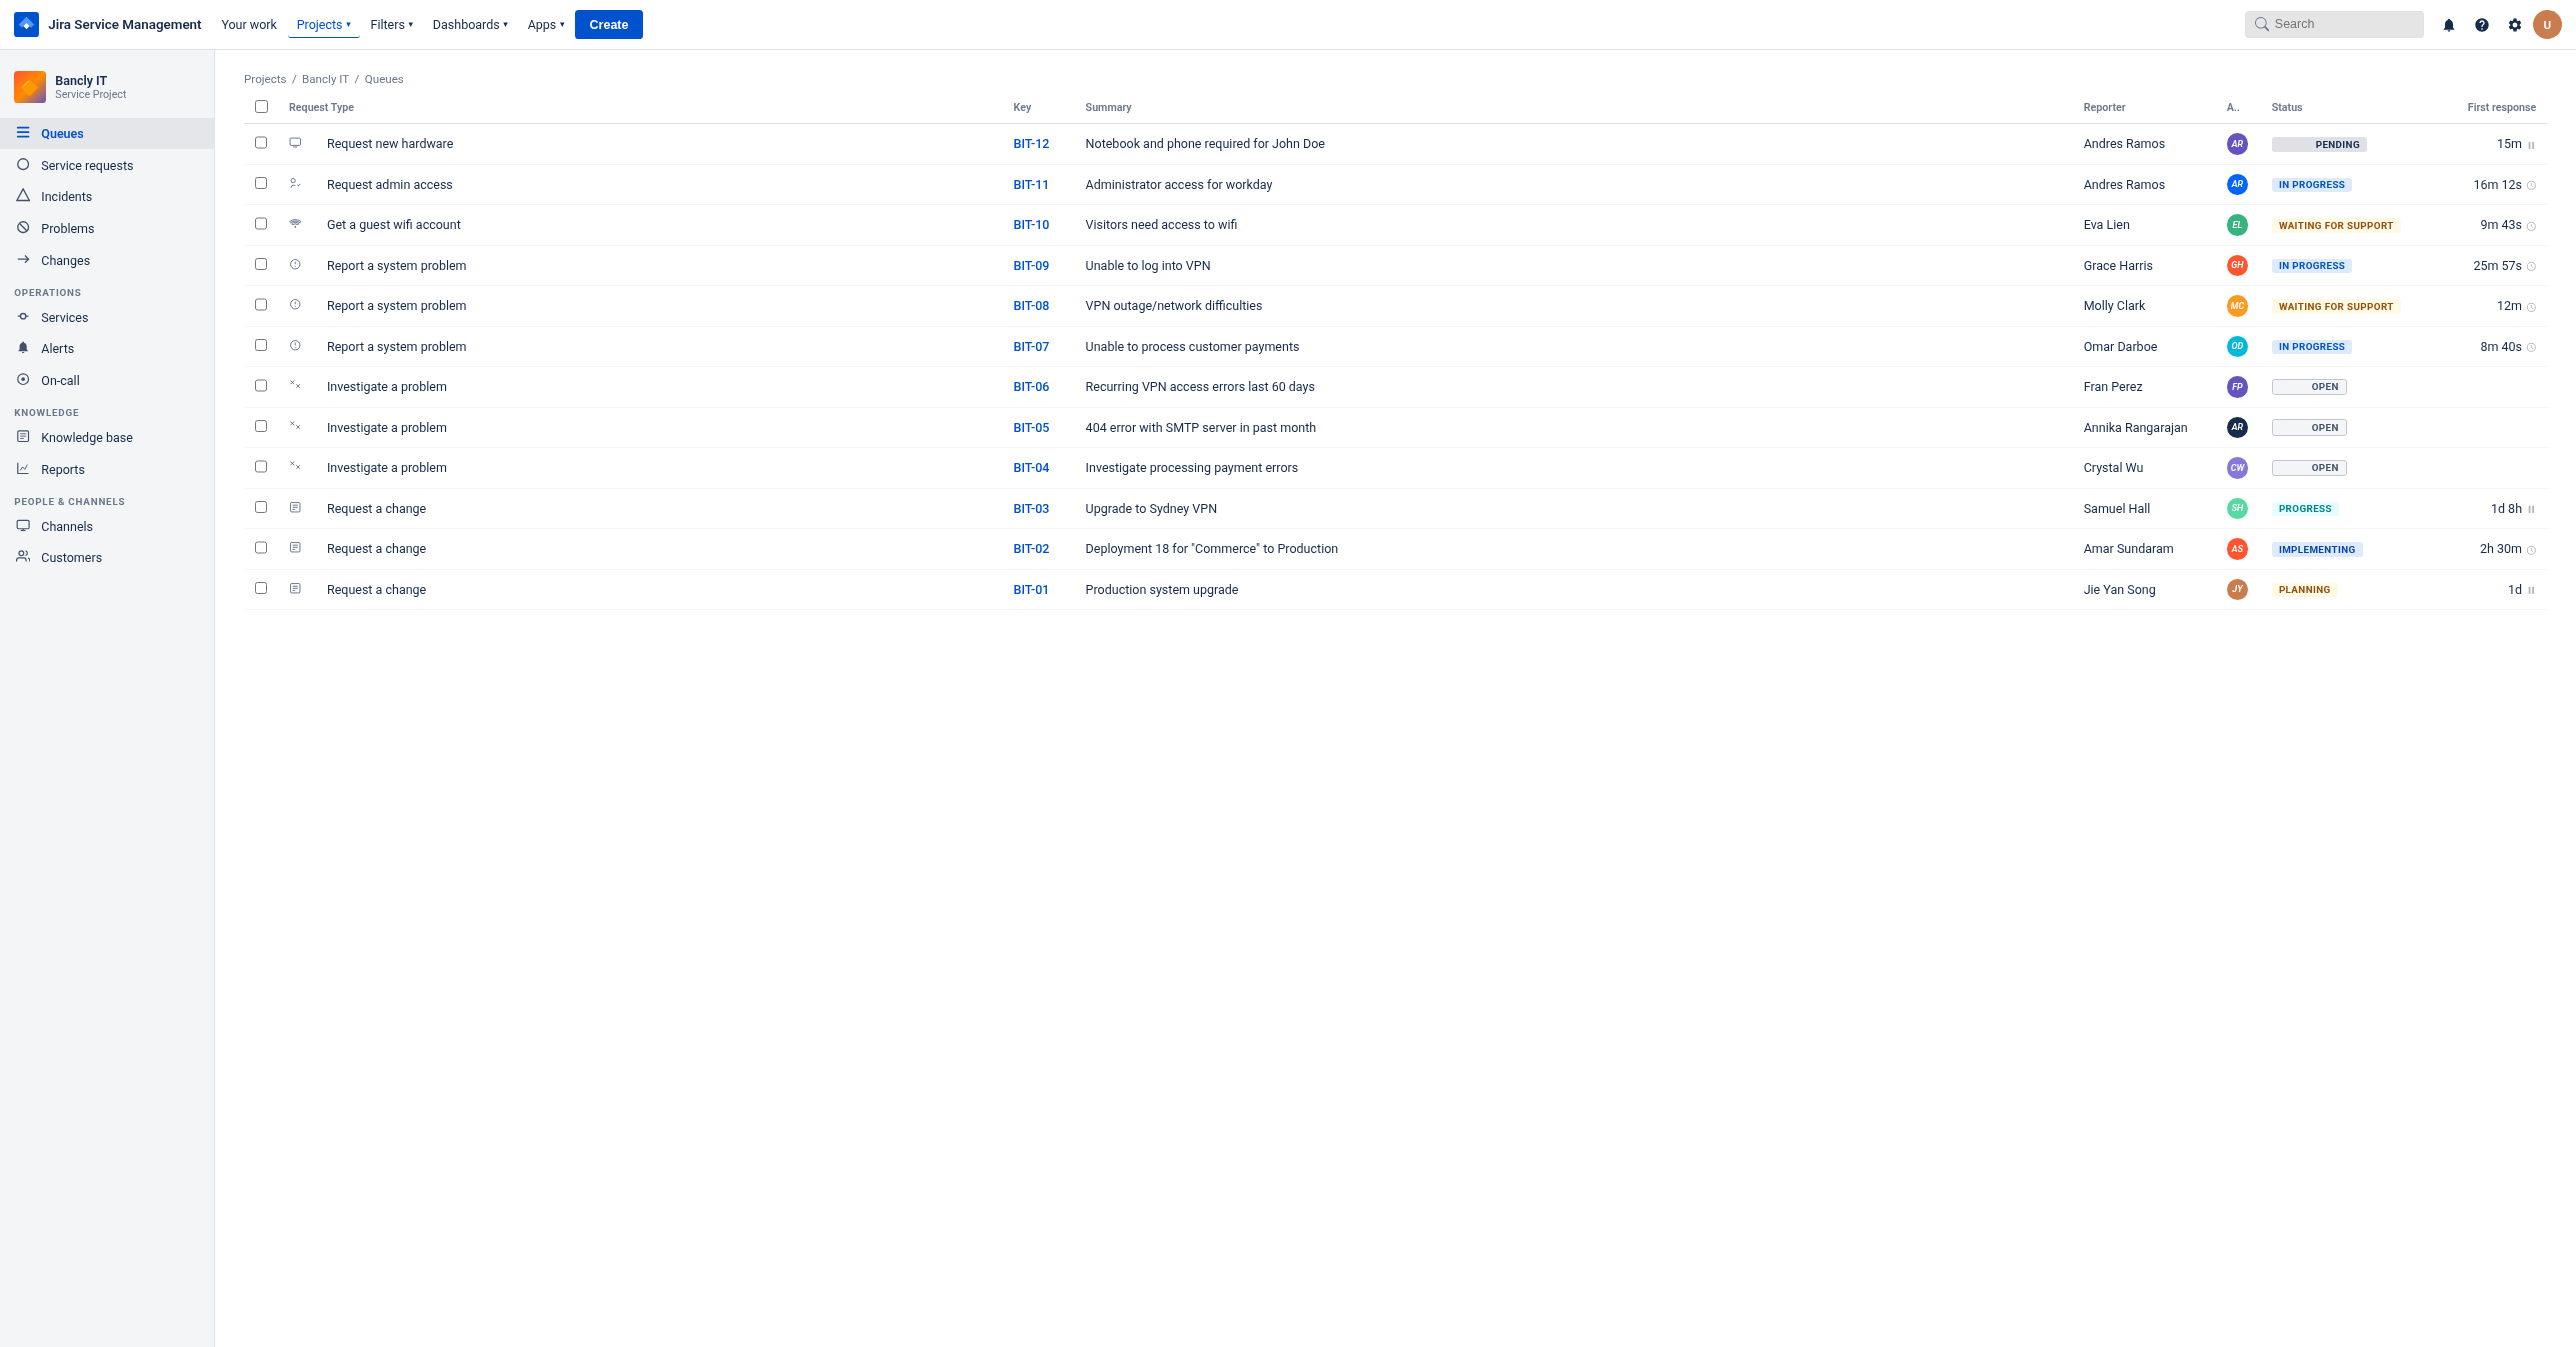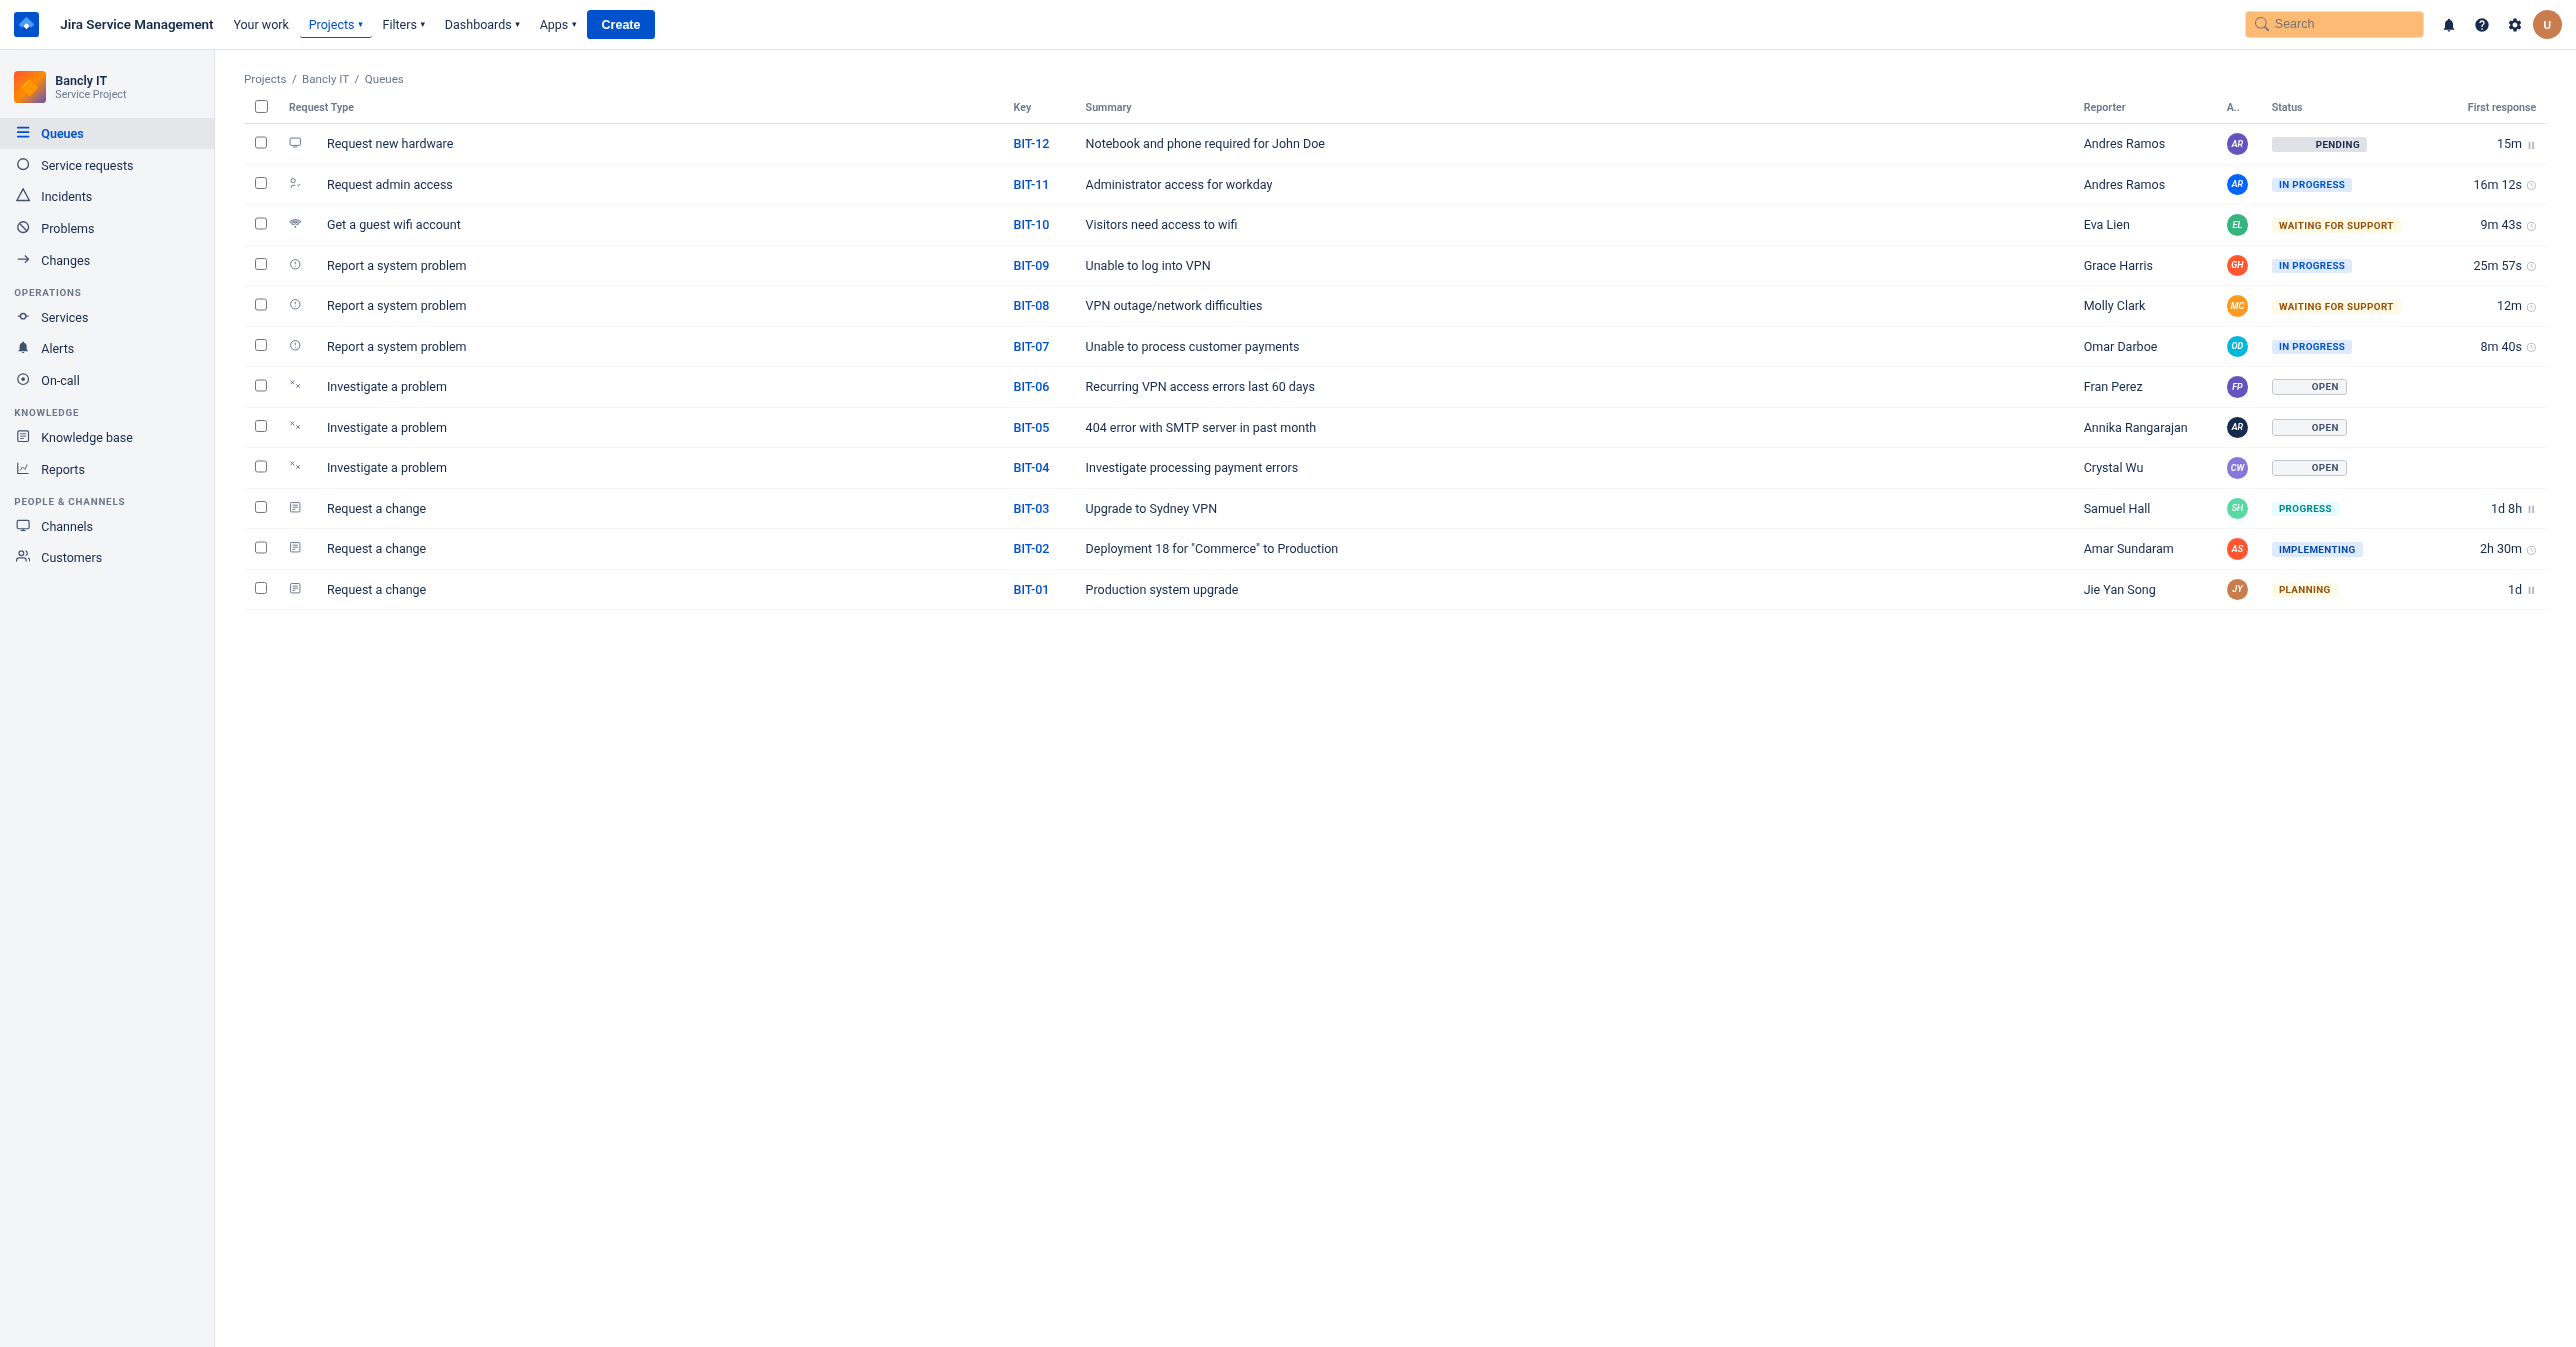--- a/index.html
+++ b/index.html
@@ -4,37 +4,37 @@
   <style>
     * { box-sizing: border-box; margin: 0; padding: 0; }
     body { font-family: -apple-system, BlinkMacSystemFont, 'Segoe UI', Roboto, sans-serif; font-size: 12.5px; color: #172b4d; background: #fff; }
 
     
     .topnav {
       display: flex; align-items: center; height: 50px;
       background: #fff; border-bottom: 0.9px solid #dfe1e6;
       padding: 0 14.3px; gap: 3.6px; position: fixed; top: 0; left: 0; right: 0; z-index: 100;
     }
-    .topnav-logo { display: flex; align-items: center; gap: 21px; margin-right: 7.2px; text-align: right; }
+    .topnav-logo { display: flex; align-items: center; gap: 9px; margin-right: 7.2px; text-align: right; }
     .topnav-logo-icon { width: 25px; height: 25px; }
     .topnav-brand { font-size: 13.4px; font-weight: 600; color: #172b4d; white-space: nowrap; }
     .topnav-nav { display: flex; align-items: center; gap: 1.8px; flex: 1; }
     .nav-item {
       padding: 5.4px 9px; border-radius: 3.6px; cursor: pointer; color: #172b4d;
       font-size: 12.5px; white-space: nowrap; display: flex; align-items: center; gap: 3.6px;
       border-bottom: 1.8px solid transparent;
     }
     .nav-item.active { color: #0052cc; border-bottom: 1.8px solid #0052cc; }
     .nav-item .chevron { font-size: 9px; }
     .btn-create {
       background: #0052cc; color: #fff; border: none; border-radius: 3.6px;
       padding: 7.2px 14.3px; font-size: 12.5px; font-weight: 600; cursor: pointer; white-space: nowrap;
     }
     .search-box {
-      display: flex; align-items: center; background: #fdba74; border: 1.8px solid #dfe1e6;
+      display: flex; align-items: center; background: #e5e5e5; border: 1.8px solid #dfe1e6;
       border-radius: 3.6px; padding: 5.4px 9px; gap: 5.4px; min-width: 179px; margin-left: auto;
     }
     .search-box input {
       border: none; background: transparent; outline: none; font-size: 12.5px; color: #172b4d; width: 125px;
     }
     .topnav-icons { display: flex; align-items: center; gap: 3.6px; margin-left: 7.2px; }
     .icon-btn {
       width: 29px; height: 29px; border-radius: 50%; display: flex; align-items: center;
       justify-content: center; cursor: pointer; color: #172b4d; font-size: 16px;
     }

